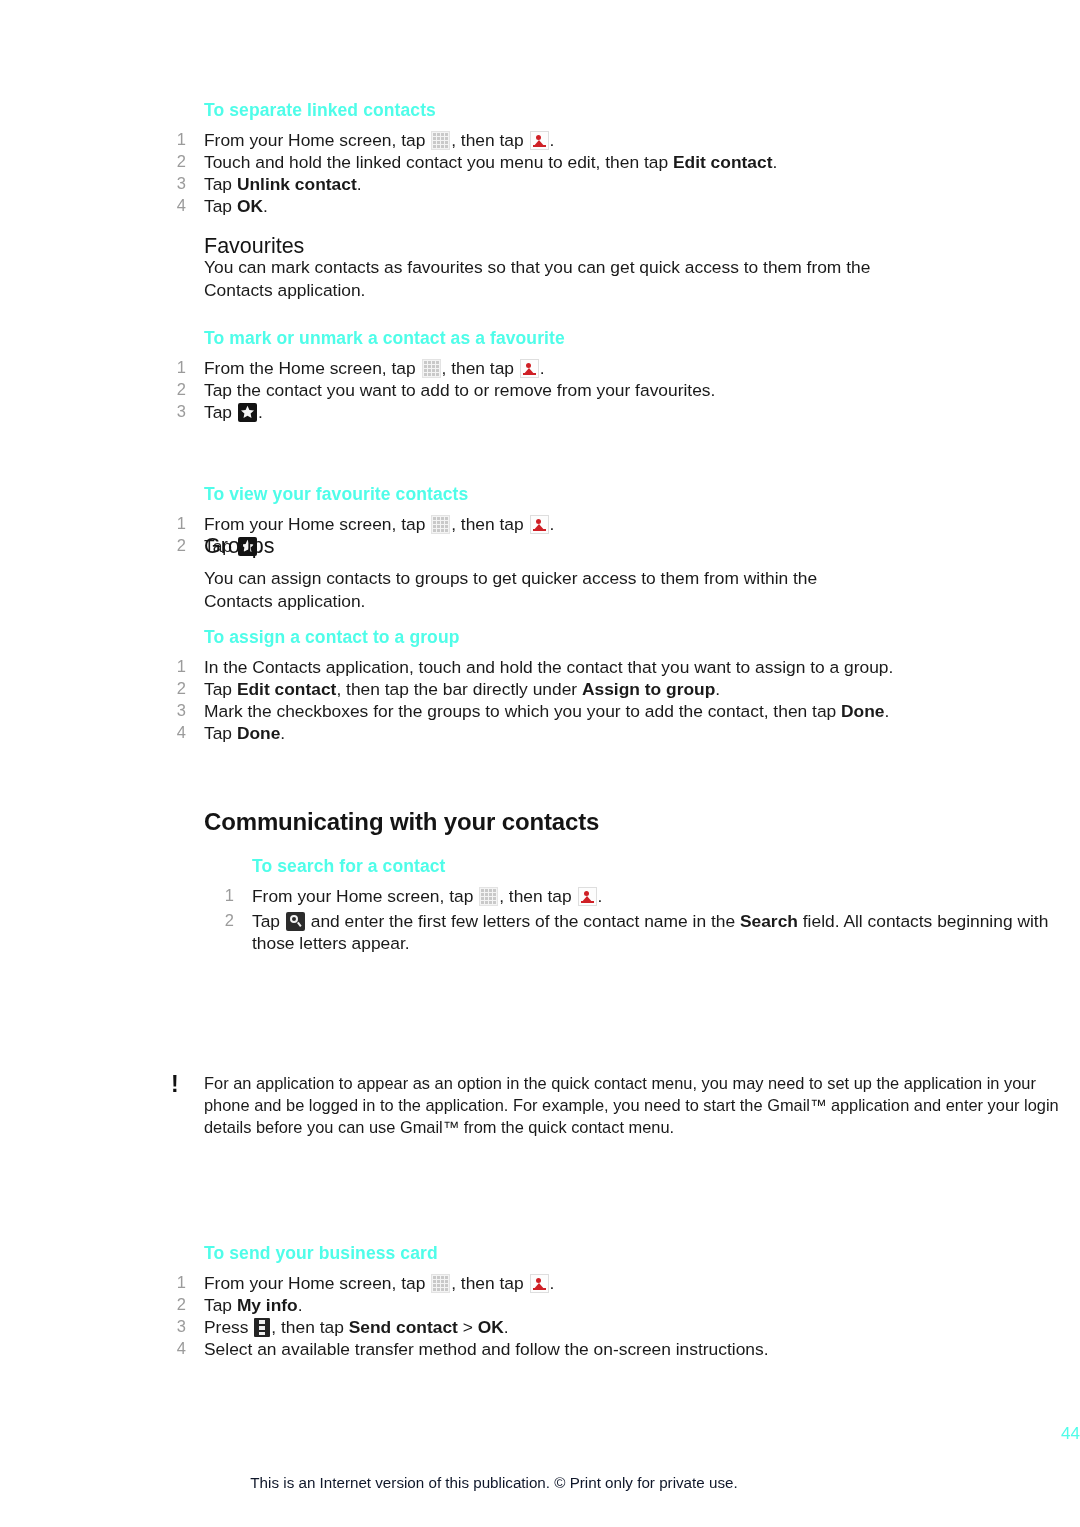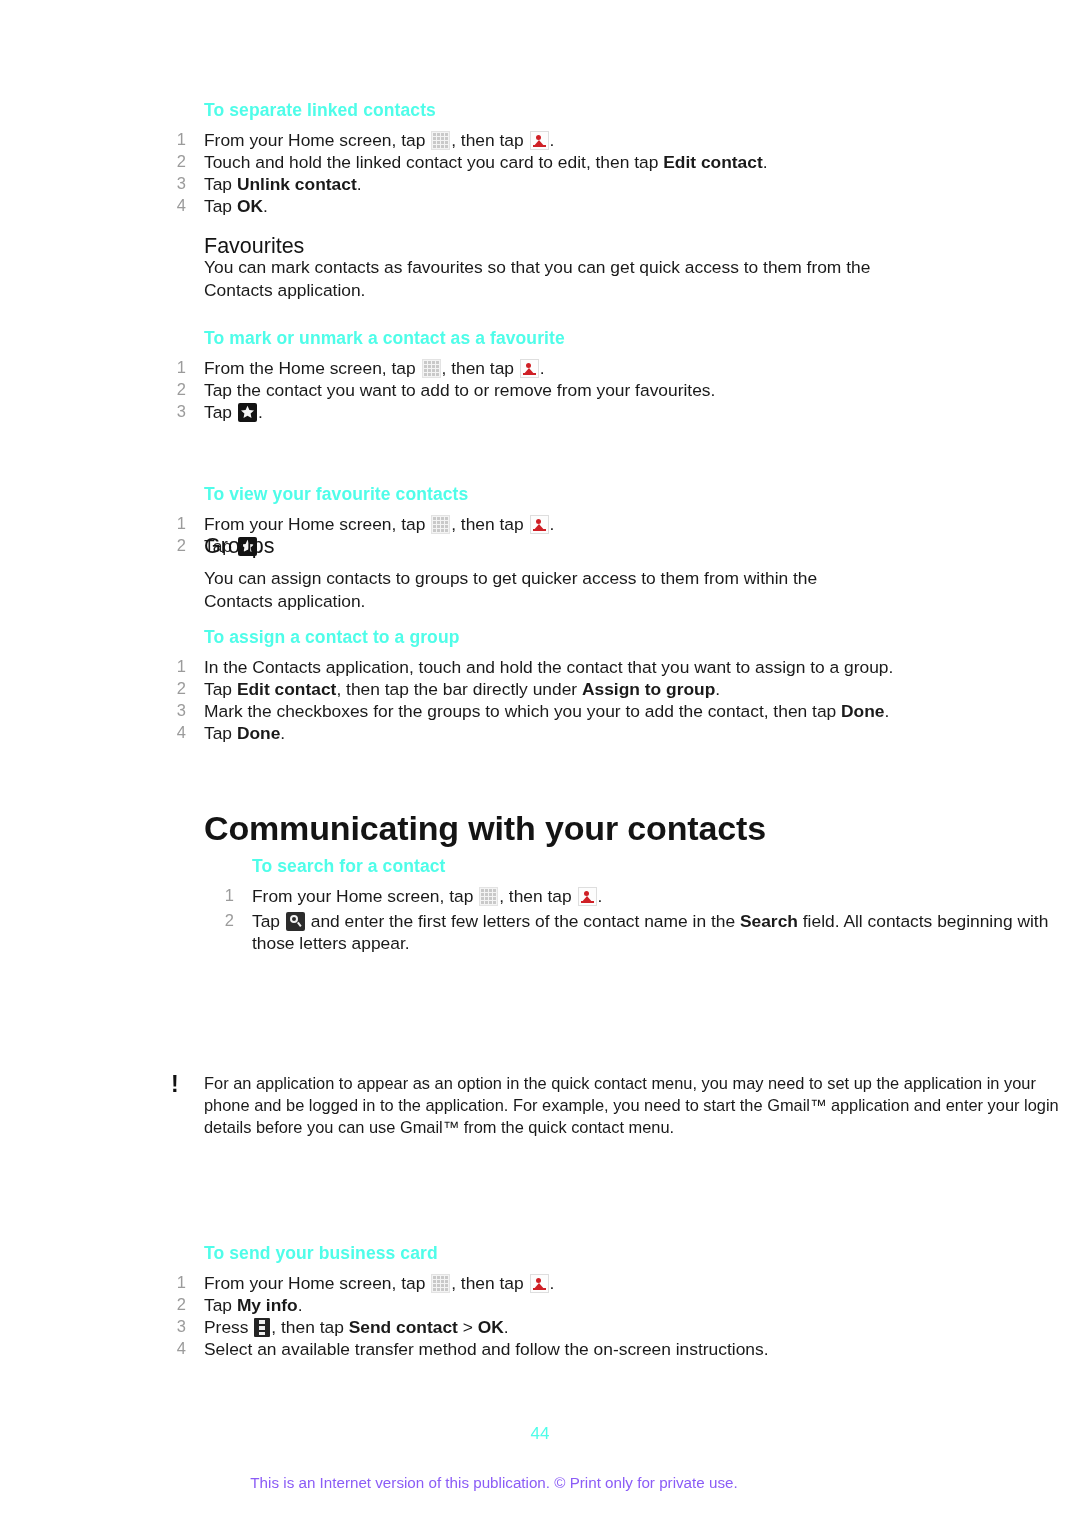--- a/index.html
+++ b/index.html
@@ -36,21 +36,21 @@
     color: #4ffde9;
     font-size: 17.5px;
     font-weight: bold;
     line-height: 1.25;
     margin: 0 0 7px 204px;
     letter-spacing: 0.1px;
   }
 
   
   .section-heading {
-    font-size: 34px;
+    font-size: 24px;
     font-weight: bold;
     line-height: 1.2;
     margin: 0 0 0 204px;
     color: #141414;
     letter-spacing: -0.15px;
   }
 
   
   .sub-heading {
     font-size: 21.5px;
@@ -124,21 +124,21 @@
     width: 1080px;
     text-align: center;
     color: #4ffde9;
     font-size: 17px;
   }
   .footer-note {
     position: absolute;
     left: 0;
     width: 988px;
     text-align: center;
-    color: #8b5cf6;
+    color: #0f172a;
     font-size: 15.2px;
   }
 
   
   .ico {
     display: inline-block;
     vertical-align: -4px;
     width: 19px;
     height: 19px;
     position: relative;
@@ -265,21 +265,21 @@
               <i></i>
               <i></i>
               <i></i>
               <i></i>
               <i></i>
               <i></i>
               <i></i>
             </span></span><span>, then tap </span><span class="ico ico-contact"><span class="head"></span><span class="body"></span><span class="base"></span></span><span>.</span>
       </li>
       <li>
-        <span class="num">2</span><span>Touch and hold the linked contact you card to edit, then tap </span><b>Edit contact</b><span>.</span>
+        <span class="num">2</span><span>Touch and hold the linked contact you menu to edit, then tap </span><b>Edit contact</b><span>.</span>
       </li>
       <li>
         <span class="num">3</span><span>Tap </span><b>Unlink contact</b><span>.</span>
       </li>
       <li>
         <span class="num">4</span><span>Tap </span><b>OK</b><span>.</span>
       </li>
     </ol>
   </div>
 
@@ -449,16 +449,16 @@
       </li>
       <li>
         <span class="num">3</span><span>Press </span><span class="ico ico-menu"><i></i><i></i><i></i></span><span>, then tap </span><b>Send contact</b><span> &gt; </span><b>OK</b><span>.</span>
       </li>
       <li>
         <span class="num">4</span><span>Select an available transfer method and follow the on-screen instructions.</span>
       </li>
     </ol>
   </div>
 
-  <div class="page-number" style="top:1424px;">44</div>
+  <div class="page-number" style="top:1424px;text-align:right;">44</div>
   <div class="footer-note" style="top:1474px;">This is an Internet version of this publication. © Print only for private use.</div>
 
 </div>
 
 </body></html>

